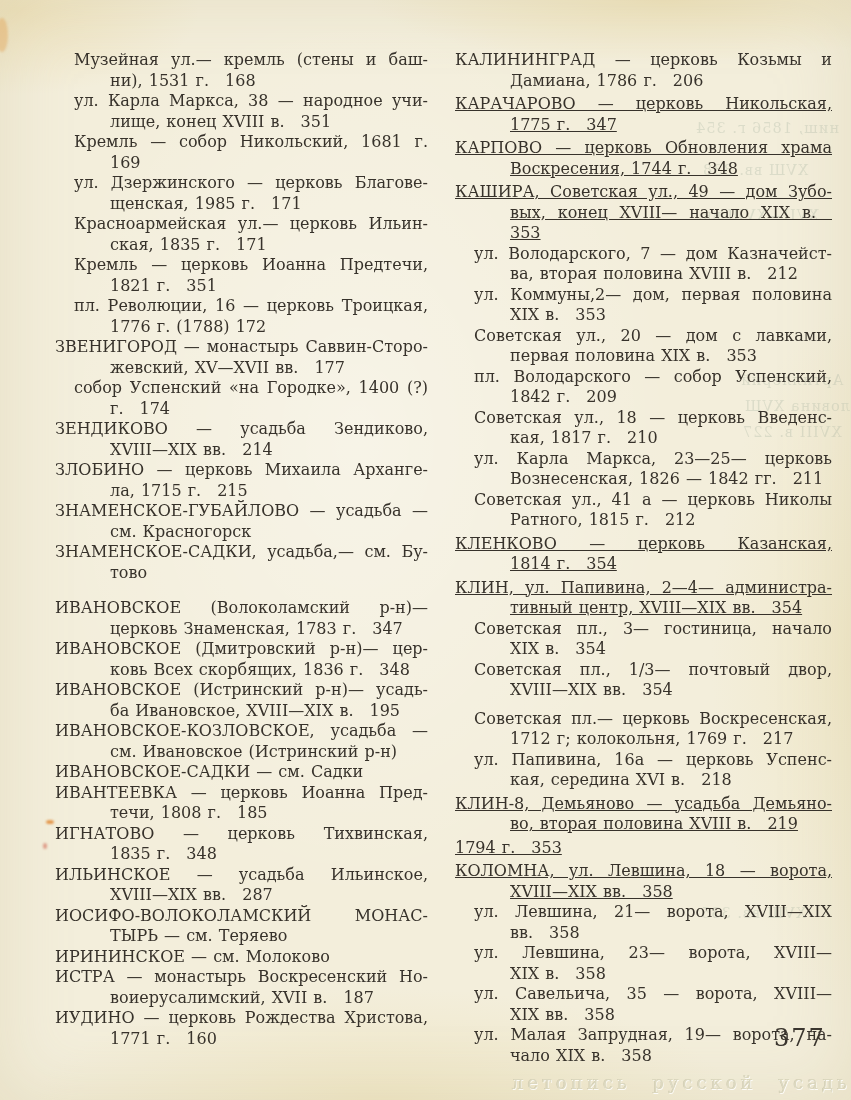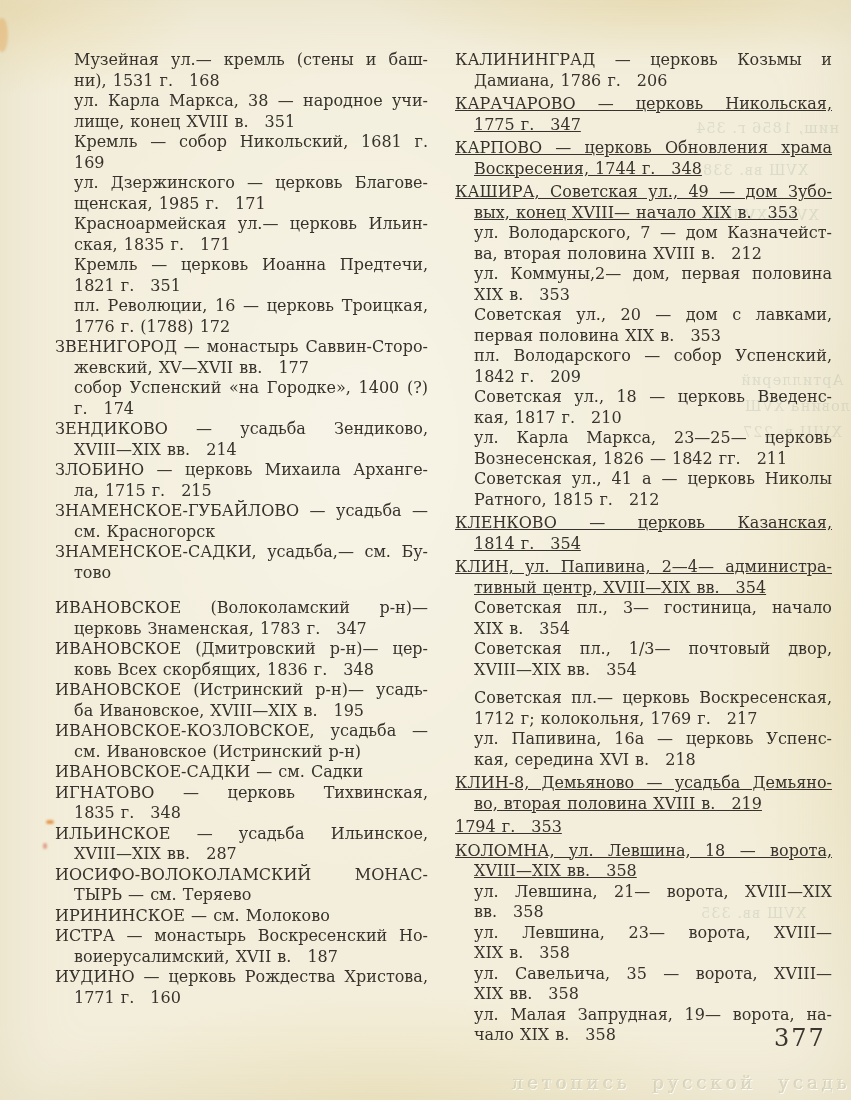--- a/index.html
+++ b/index.html
@@ -24,21 +24,21 @@
     font-size: 16px;
     line-height: 20.5px;
     color: #37322b;
     word-spacing: 1px;
   }
   .column-left  { left: 55px;  width: 373px; }
   .column-right { left: 455px; width: 377px; }
   .entry { margin: 0; padding-left: 19px; }
   .entry.head > .line:first-child { margin-left: -19px; }
   .line { display: block; text-align: justify; text-align-last: justify; }
-  .line.last { text-align-last: left; }
+  .line.last { text-align-last: left; margin-left: 36px; }
   .gap-section { margin-top: 15px; }
   .gap-para { margin-top: 8px; }
   .column-right .entry.head:not(:first-child) { margin-top: 3px; text-decoration: underline; }
   .page-number {
     position: absolute;
     left: 774px;
     top: 1024px;
     font-size: 24px;
     font-weight: 400;
     letter-spacing: 2px;
@@ -150,20 +150,24 @@
         <span class="line last">ба Ивановское, XVIII—XIX в.  195</span>
       </p>
       <p class="entry head">
         <span class="line">ИВАНОВСКОЕ-КОЗЛОВСКОЕ, усадьба —</span>
         <span class="line last">см. Ивановское (Истринский р-н)</span>
       </p>
       <p class="entry head">
         <span class="line last">ИВАНОВСКОЕ-САДКИ — см. Садки</span>
       </p>
       <p class="entry head">
+        <span class="line">ИВАНТЕЕВКА — церковь Иоанна Пред-</span>
+        <span class="line last">течи, 1808 г.  185</span>
+      </p>
+      <p class="entry head">
         <span class="line">ИГНАТОВО — церковь Тихвинская,</span>
         <span class="line last">1835 г.  348</span>
       </p>
       <p class="entry head">
         <span class="line">ИЛЬИНСКОЕ — усадьба Ильинское,</span>
         <span class="line last">XVIII—XIX вв.  287</span>
       </p>
       <p class="entry head">
         <span class="line">ИОСИФО-ВОЛОКОЛАМСКИЙ МОНАС-</span>
         <span class="line last">ТЫРЬ — см. Теряево</span>

